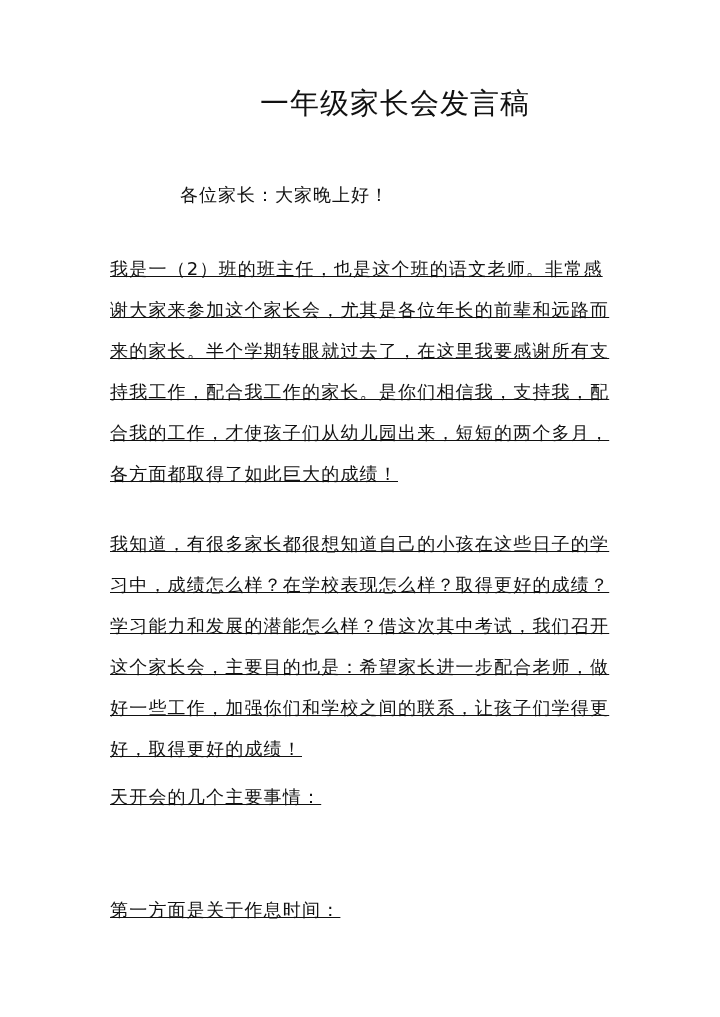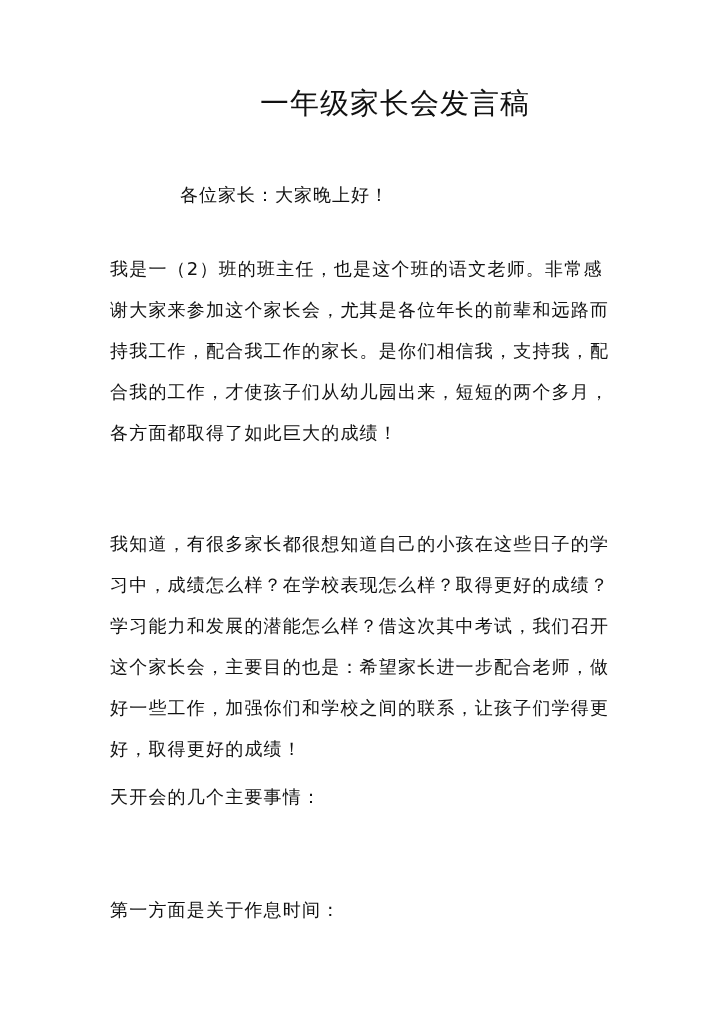--- a/index.html
+++ b/index.html
@@ -3,36 +3,37 @@
 <meta charset="utf-8">
 <style>
   html, body { margin: 0; padding: 0; background: #ffffff; }
   body { width: 720px; height: 1017px; position: relative; overflow: hidden;
          font-family: "DejaVu Sans", "Liberation Sans", sans-serif; color: #111; }
   .title { position: absolute; top: 84px; left: 0; width: 720px; text-align: center;
            font-family: "DejaVu Serif", "Liberation Serif", serif; font-size: 29px;
            letter-spacing: 1px; color: #111; padding-left: 35px; }
   .greeting { position: absolute; top: 183px; left: 148px; font-size: 18px; letter-spacing: 1px; margin-left: 32px; }
   .para { position: absolute; left: 110px; width: 520px; font-size: 18px; line-height: 41px; letter-spacing: 1.2px; }
-  .line { display: block; white-space: nowrap; }
+  .line { display: block; white-space: nowrap; text-decoration: underline; }
   #p1 { top: 248px; }
   #p2 { top: 523px; }
   #p3 { top: 776px; }
   #p4 { top: 889px; }
 </style>
 </head>
 <body>
 
 <div>
   <div class="title">一年级家长会发言稿</div>
   <div class="greeting">各位家长：大家晚上好！</div>
 
   <div class="para" id="p1">
     <span class="line">我是一（2）班的班主任，也是这个班的语文老师。非常感</span>
     <span class="line">谢大家来参加这个家长会，尤其是各位年长的前辈和远路而</span>
+    <span class="line">来的家长。半个学期转眼就过去了，在这里我要感谢所有支</span>
     <span class="line">持我工作，配合我工作的家长。是你们相信我，支持我，配</span>
     <span class="line">合我的工作，才使孩子们从幼儿园出来，短短的两个多月，</span>
     <span class="line">各方面都取得了如此巨大的成绩！</span>
   </div>
 
   <div class="para" id="p2">
     <span class="line">我知道，有很多家长都很想知道自己的小孩在这些日子的学</span>
     <span class="line">习中，成绩怎么样？在学校表现怎么样？取得更好的成绩？</span>
     <span class="line">学习能力和发展的潜能怎么样？借这次其中考试，我们召开</span>
     <span class="line">这个家长会，主要目的也是：希望家长进一步配合老师，做</span>

